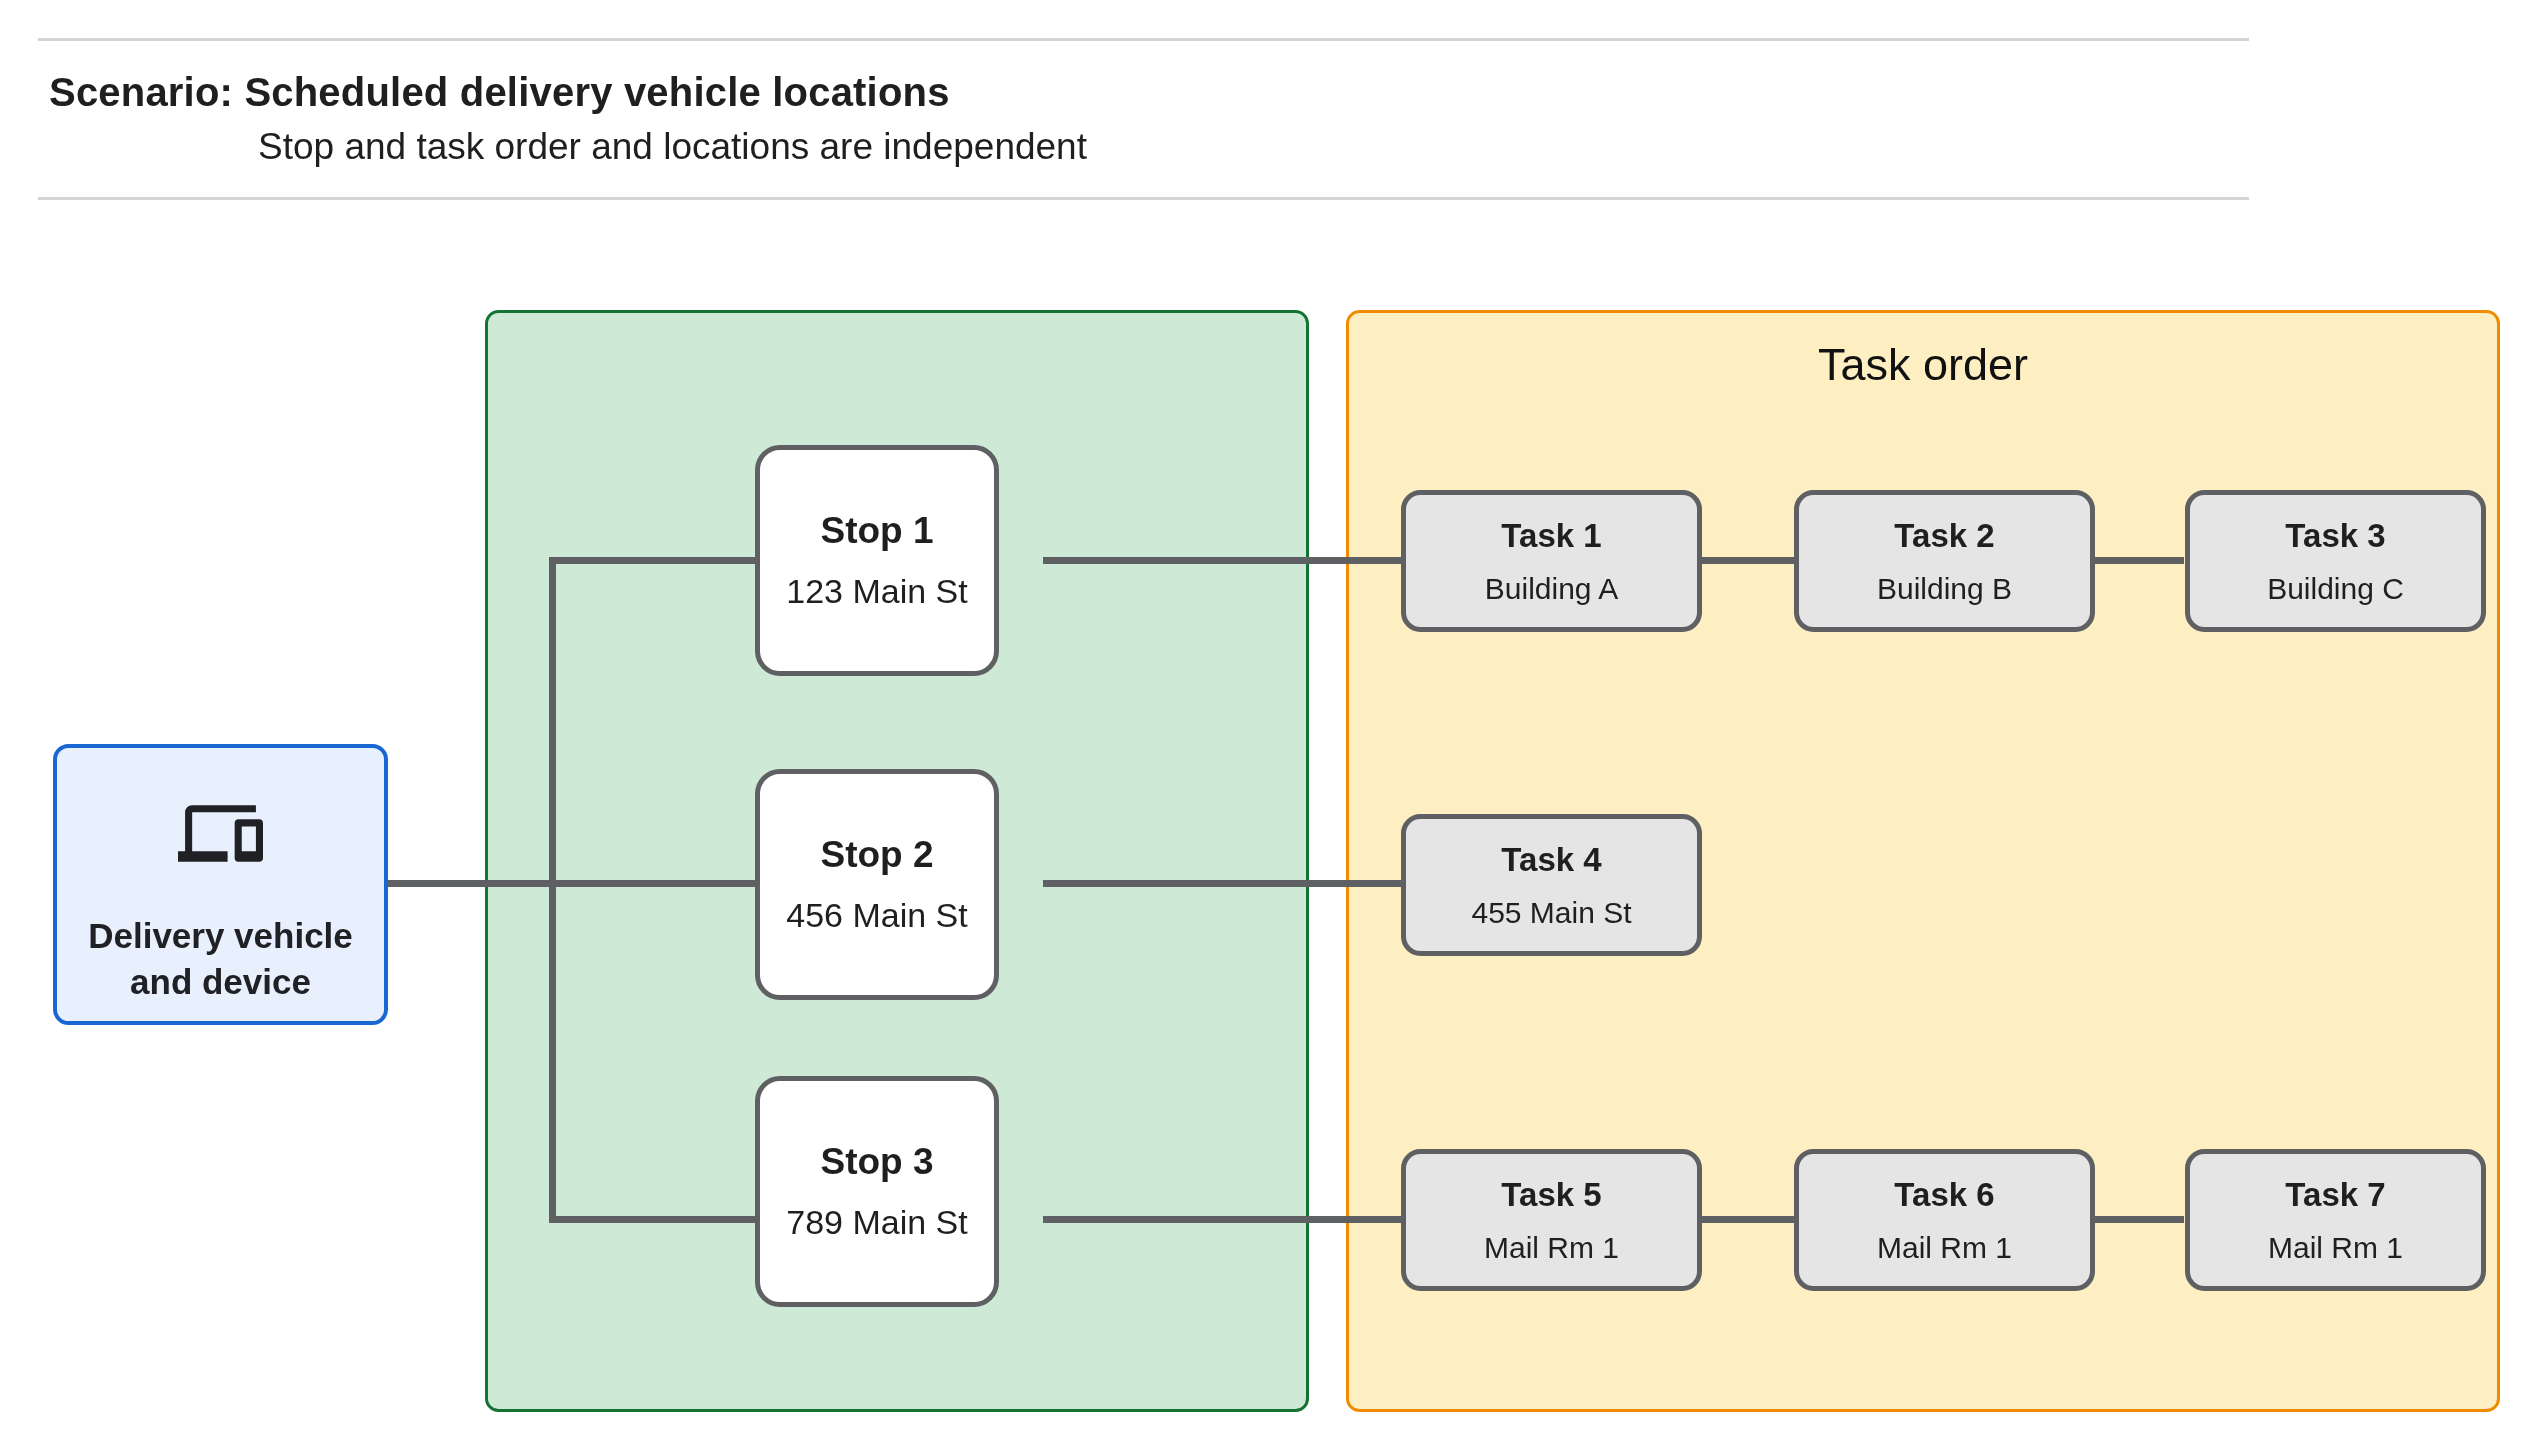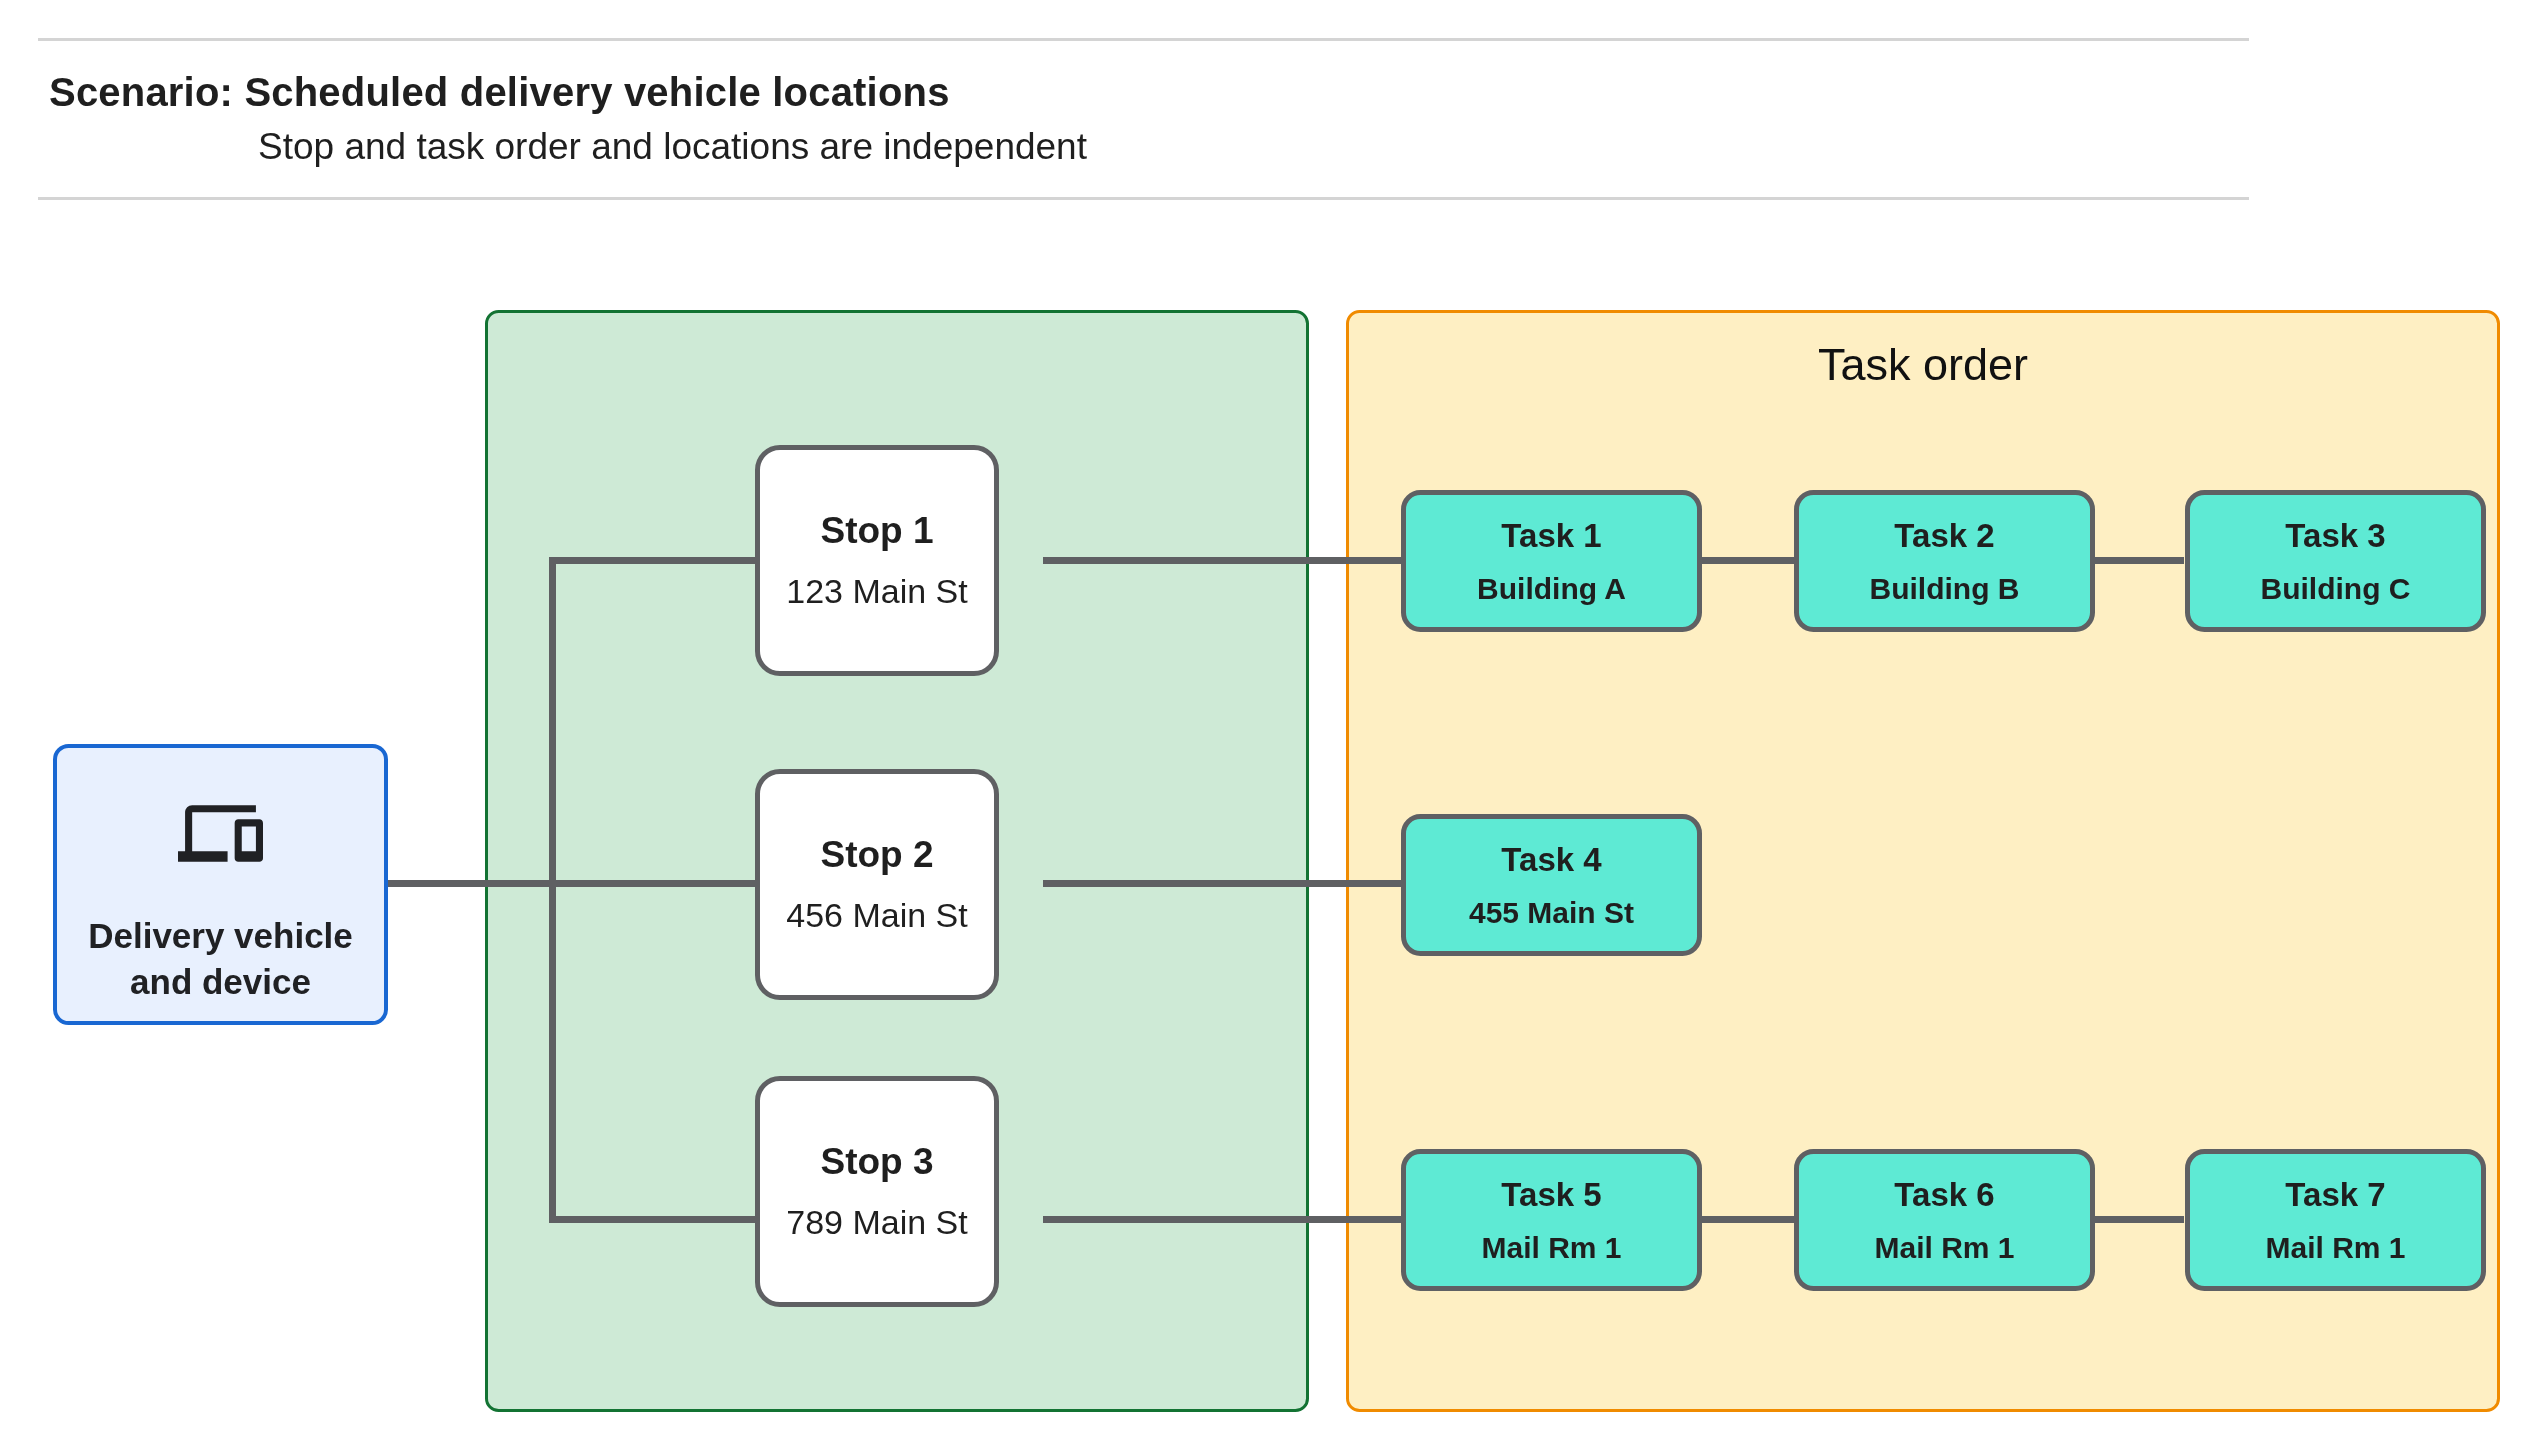--- a/index.html
+++ b/index.html
@@ -66,26 +66,26 @@
     margin-top:37px;
     font-size:35px;font-weight:700;line-height:1.3;color:#202124;
   }
   .devices-svg{display:block;}
   .node-stop{
     left:755px;width:244px;height:231px;
     background:#ffffff;border:5.8px solid #5f6063;border-radius:25px;
   }
   .node-task{
     width:301px;height:142px;
-    background:#5eead4;border:5.8px solid #5f6063;border-radius:19.4px;
+    background:#e5e5e5;border:5.8px solid #5f6063;border-radius:19.4px;
   }
   .node-stop .node-title{font-size:37px;font-weight:700;}
   .node-stop .node-loc{font-size:34px;font-weight:400;margin-top:20px;}
   .node-task .node-title{font-size:33px;font-weight:700;}
-  .node-task .node-loc{font-size:30px;font-weight:700;margin-top:17px;}
+  .node-task .node-loc{font-size:30px;font-weight:400;margin-top:17px;}
 </style>
 </head>
 <body>
 
 <div class="canvas">
 
   <div class="divider top"></div>
   <div class="page-title">Scenario: Scheduled delivery vehicle locations</div>
   <div class="page-subtitle">Stop and task order and locations are independent</div>
   <div class="divider bottom"></div>

